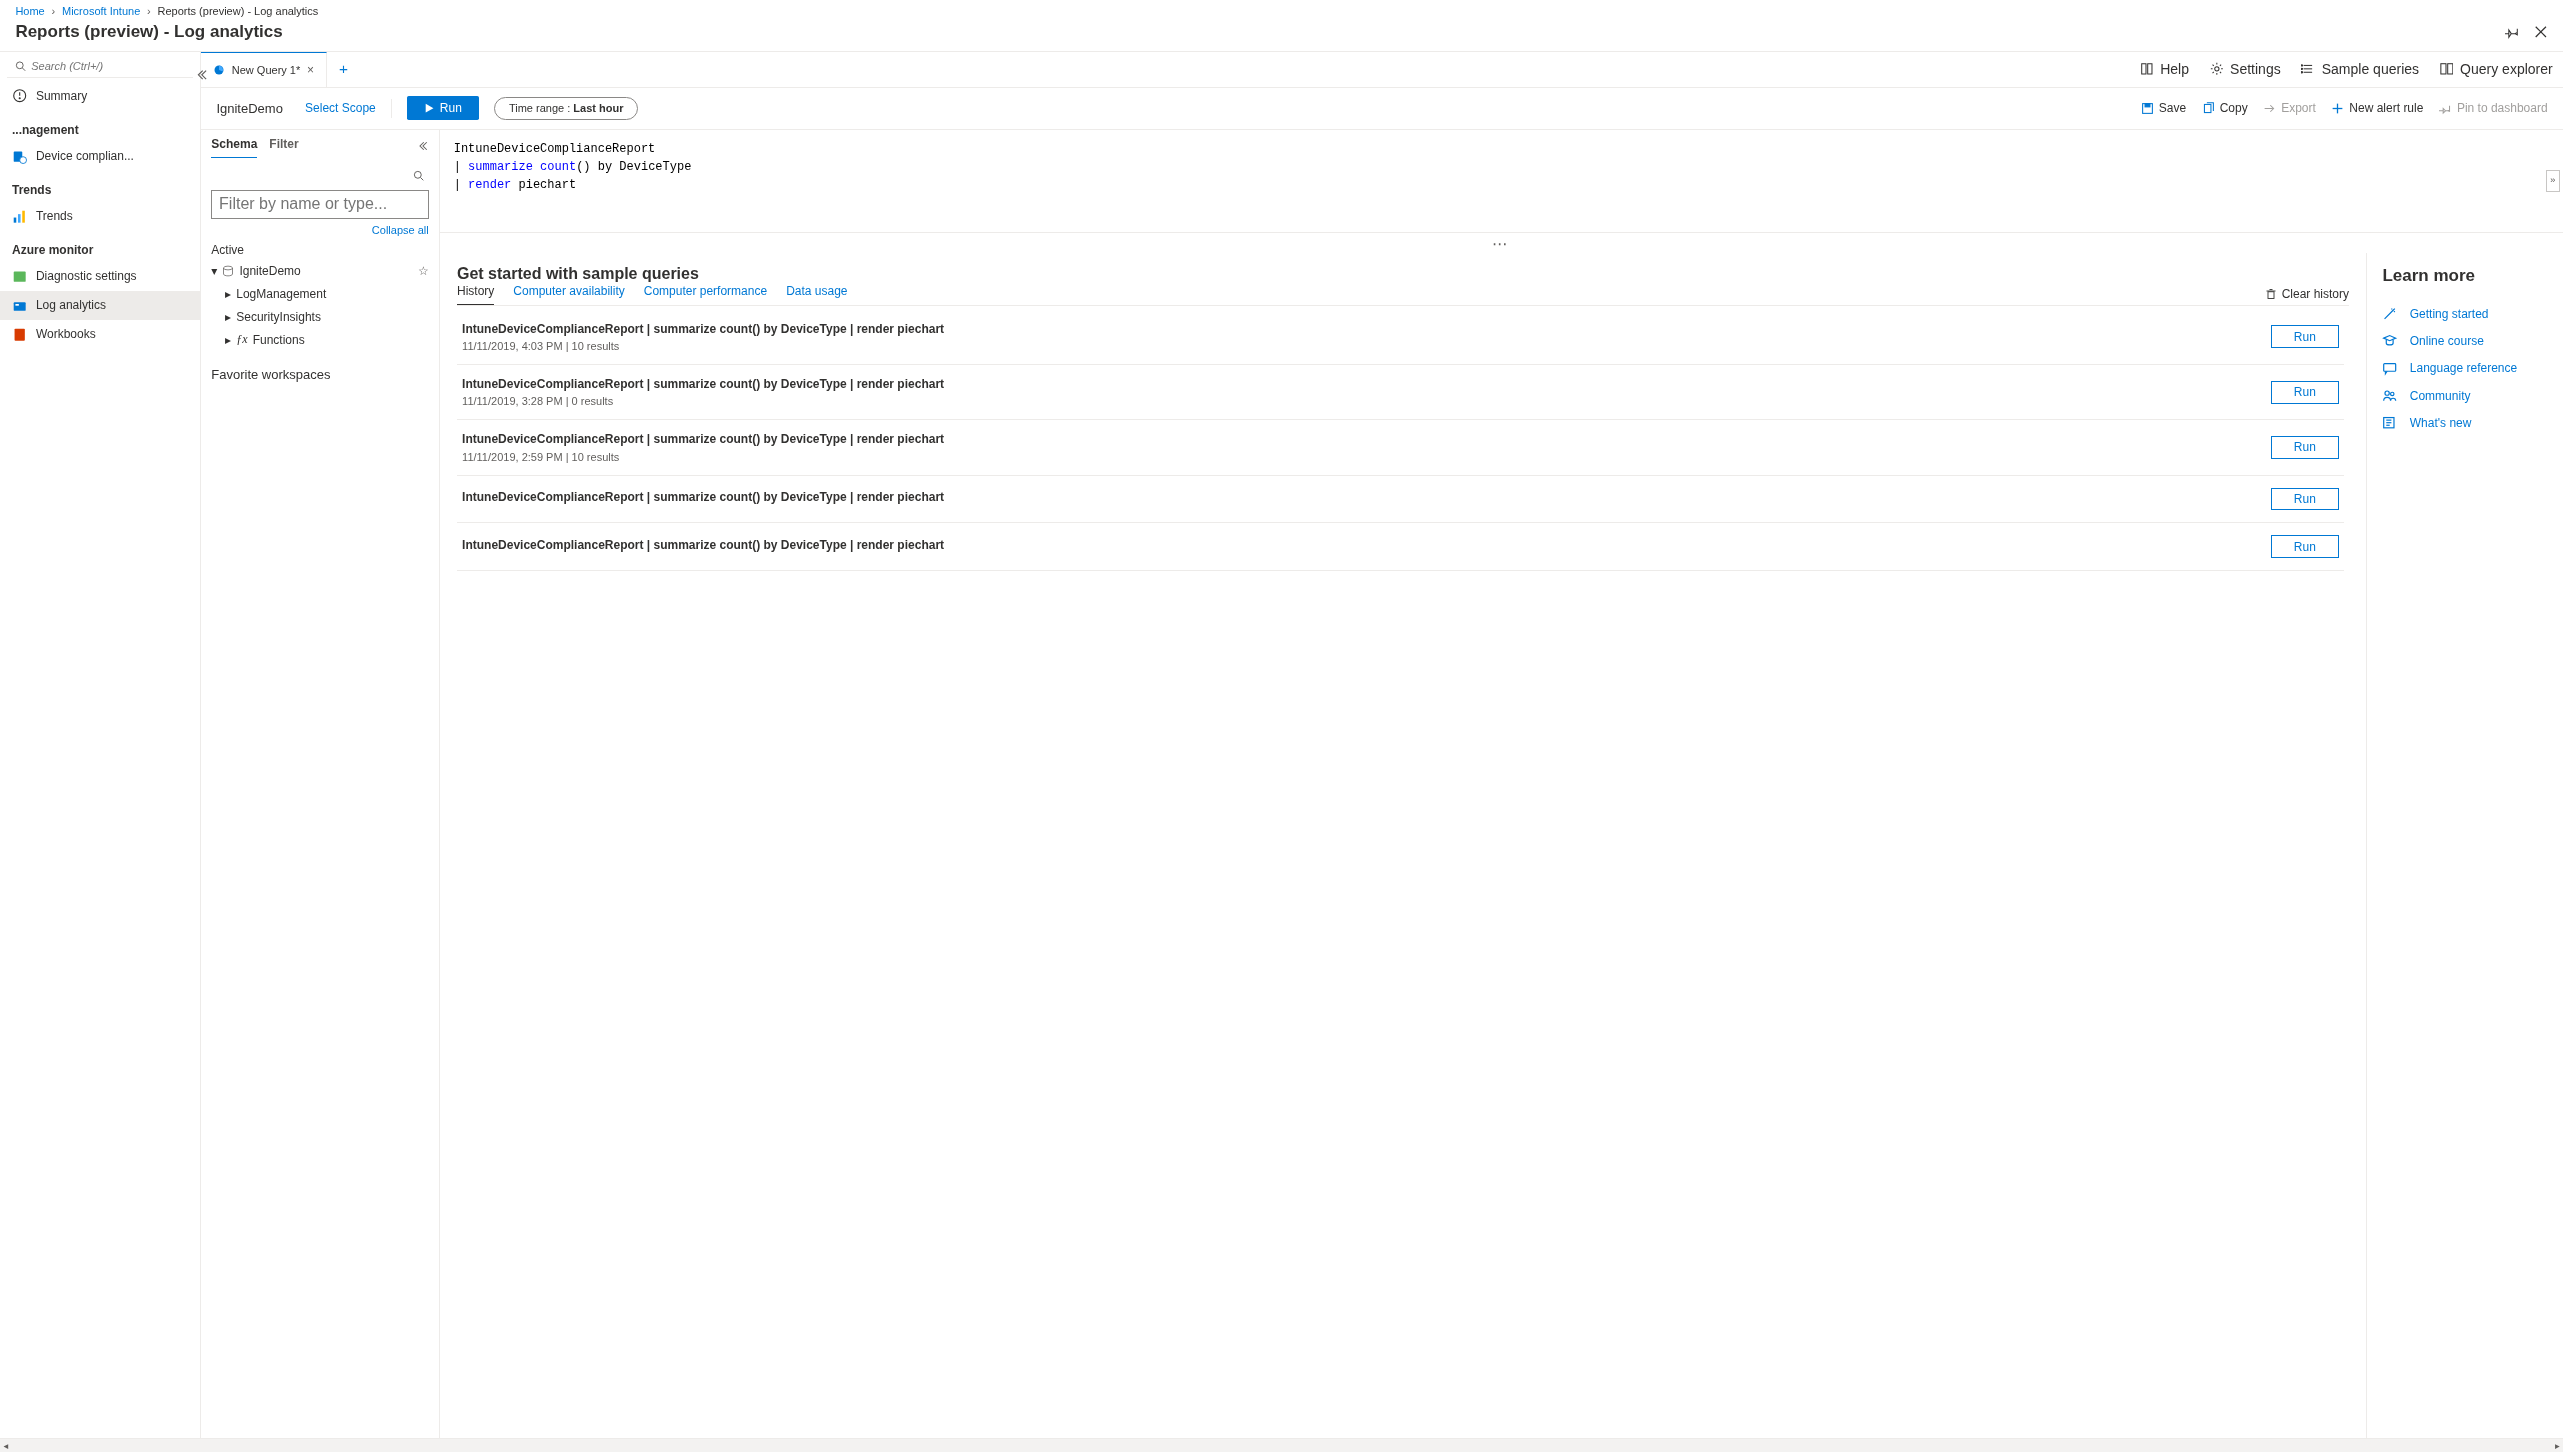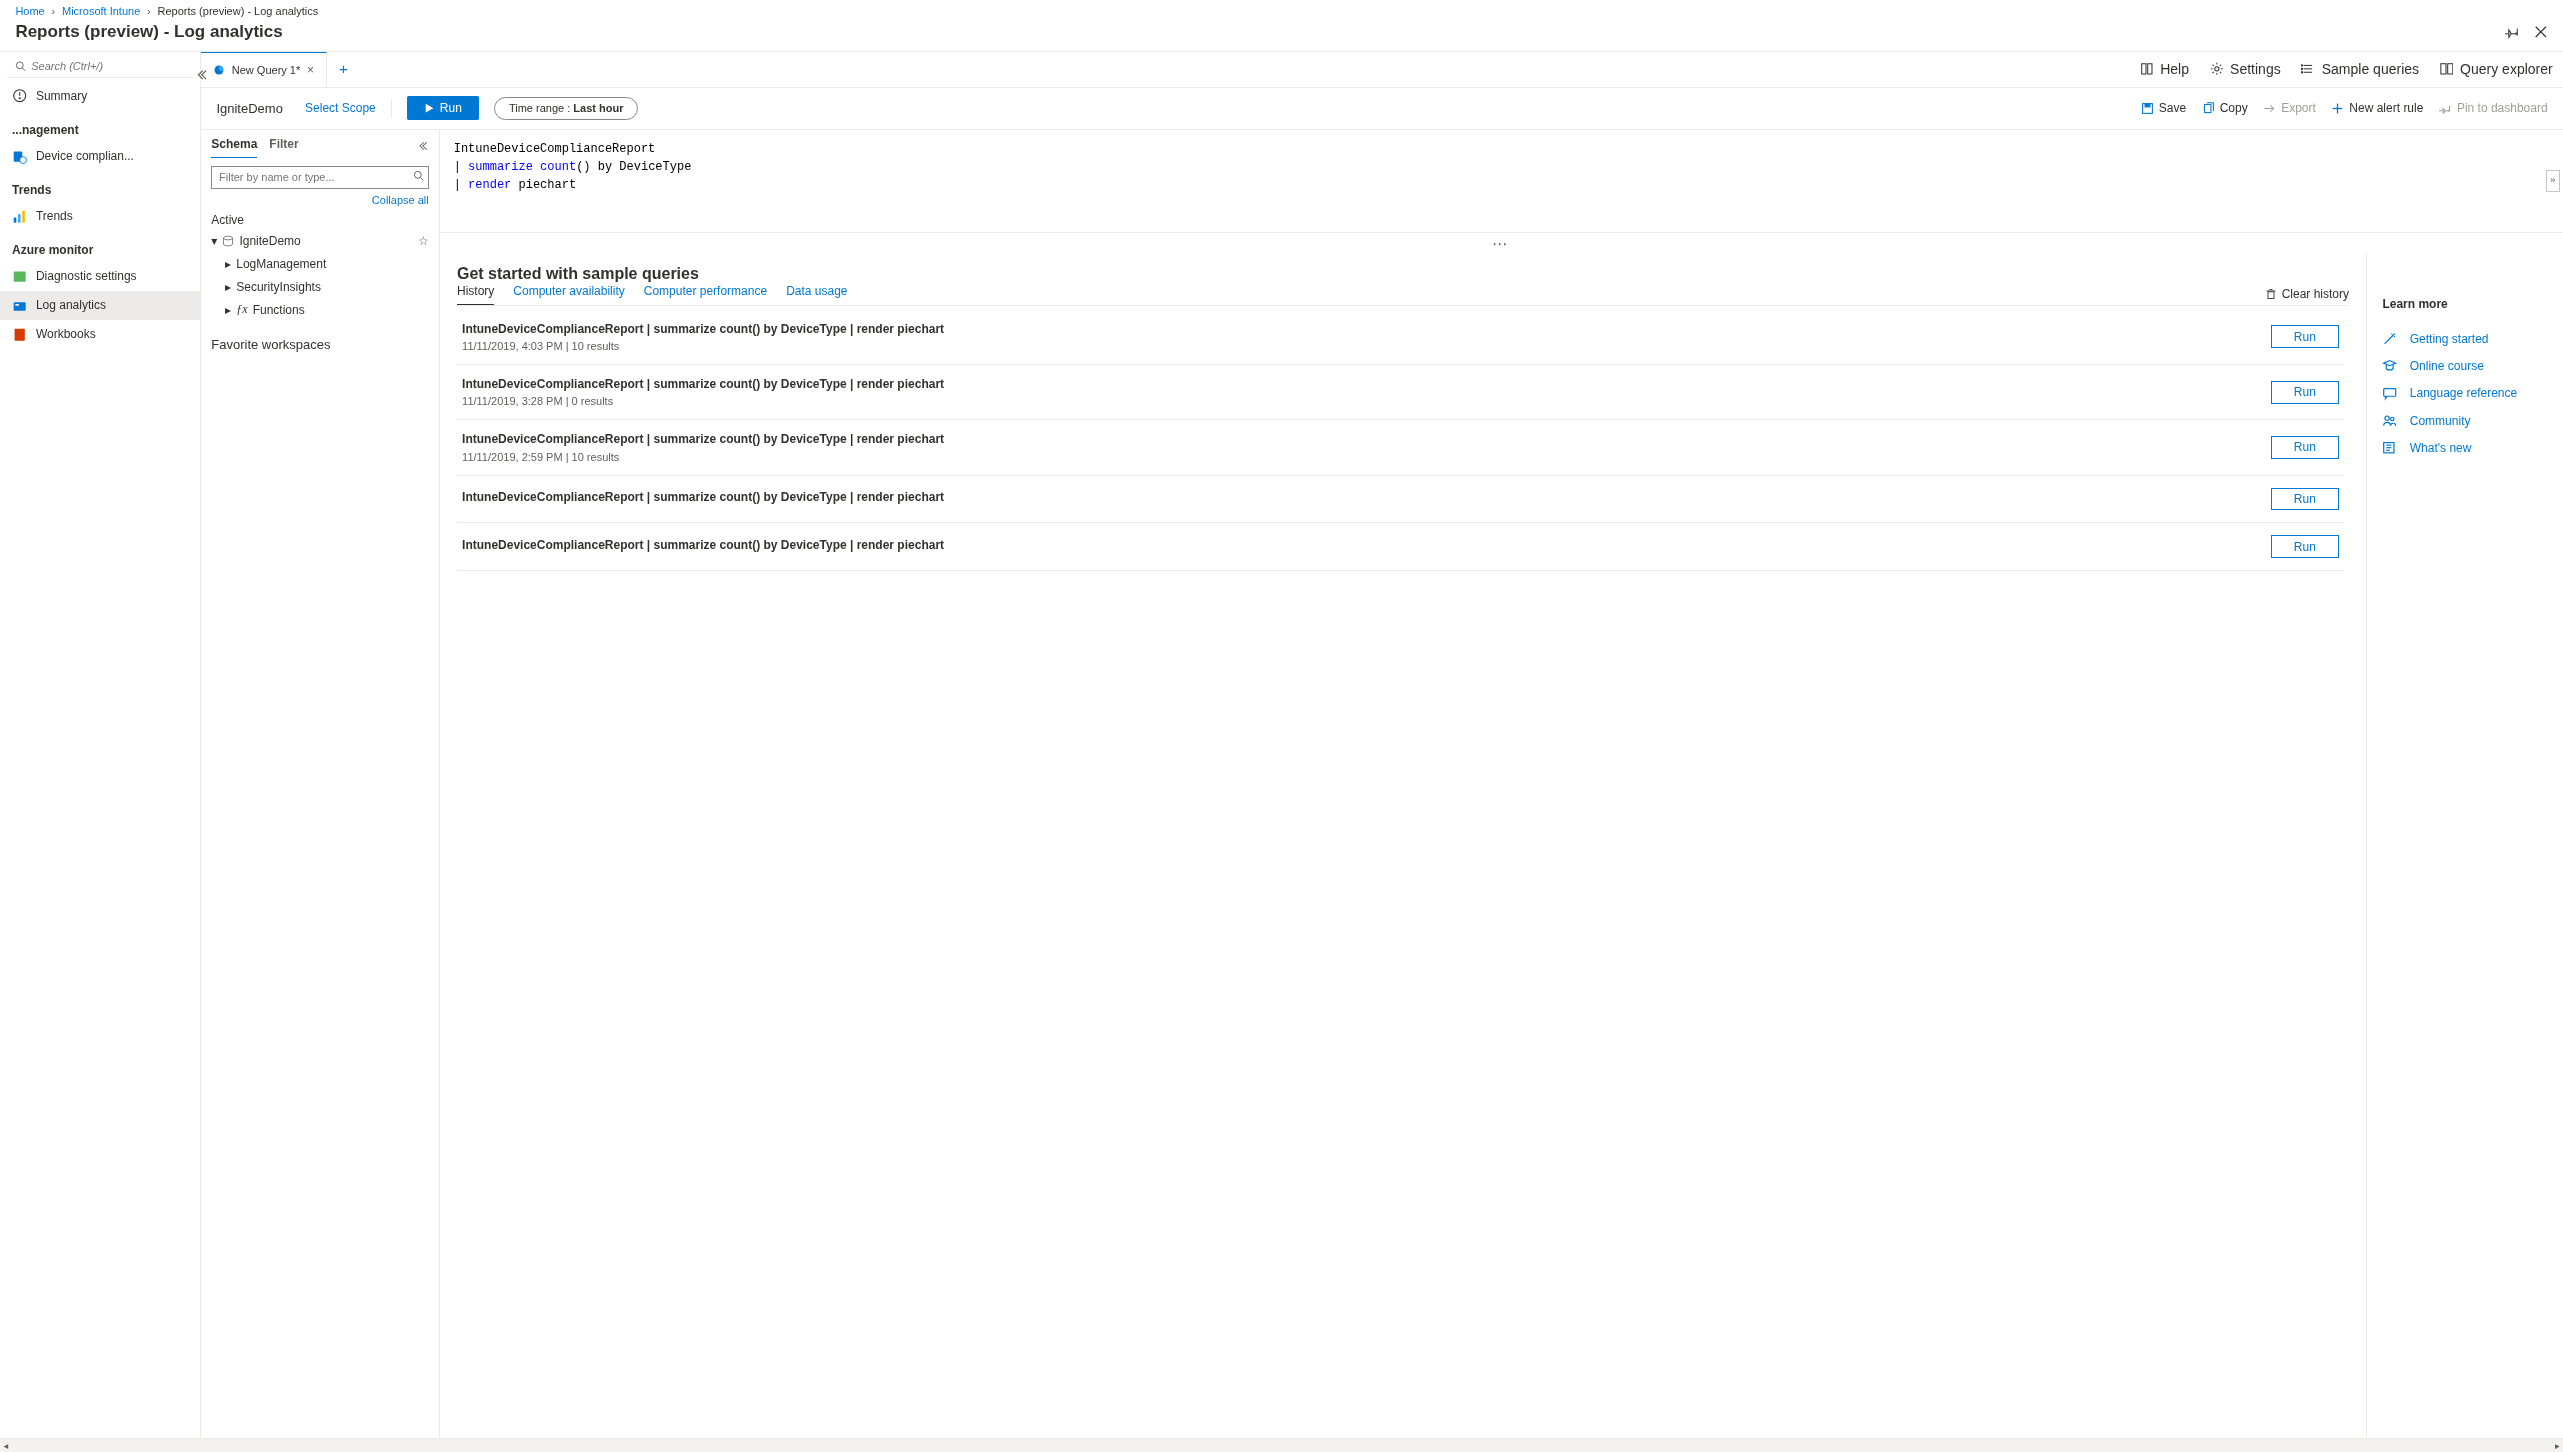--- a/index.html
+++ b/index.html
@@ -58,21 +58,21 @@
 .body-split { display:flex; flex:1; min-height:0; }
 
 
 .schema { width:239px; border-right:0.9px solid #edebe9; display:flex; flex-direction:column; padding:6.8px 0; }
 .schema-head { display:flex; align-items:center; justify-content:space-between; padding:0 10.3px; }
 .schema-head .sh-tabs { display:flex; gap:12px; font-size:12px; }
 .schema-head .sh-tab { color:#605e5c; padding-bottom:6px; cursor:pointer;font-weight:bold; }
 .schema-head .sh-tab.active { color:#323130; border-bottom:1.7px solid #0078d4; }
 .collapse-icon { cursor:pointer; color:#605e5c; }
 .schema-filter { margin:8.5px 10.3px 5.1px 10.3px; position:relative; }
-.schema-filter input { width:100%; padding:4.3px 24px 4.3px 6.8px; border:0.9px solid #8a8886; font-size:11px; outline:none; }
+.schema-filter input { width:100%; padding:4.3px 24px 4.3px 6.8px; border:0.9px solid #8a8886; font-size:16px; outline:none;margin-top:24px; }
 .schema-filter .sicon { position:absolute; right:5.1px; top:4.3px; color:#605e5c; }
 .collapse-all { text-align:right; padding:0 10.3px 3.4px 10.3px; color:#0078d4; font-size:11px; cursor:pointer; }
 .schema-sub { padding:3.4px 10.3px 0 10.3px; font-size:12px; }
 .tree { padding:3.4px 5.1px; }
 .tree-row { display:flex; align-items:center; gap:5.1px; padding:4.3px 5.1px; font-size:12px; cursor:pointer; }
 .tree-row .star { margin-left:auto; color:#605e5c; }
 .tree-indent { padding-left:19px; }
 .fw-head { padding:12px 10.3px 3.4px 10.3px; font-size:13px; }
 
 
@@ -96,21 +96,21 @@
 .history-item .meta { flex:1; min-width:0; }
 .history-item .q { font-size:12px; font-weight:600; margin-bottom:4.3px; white-space:nowrap; overflow:hidden; text-overflow:ellipsis; }
 .history-item .ts { font-size:11px; color:#605e5c; }
 .run-outline { border:0.9px solid #0078d4; color:#0078d4; background:#fff; padding:3.4px 22px; font-size:12px; cursor:pointer; }
 
 .history-list::-webkit-scrollbar { width:12px; }
 .history-list::-webkit-scrollbar-thumb { background:#c8c6c4; }
 .history-list::-webkit-scrollbar-track { background:#f3f2f1; }
 
 .learn { width:197px; border-left:0.9px solid #edebe9; padding:13.7px 15.4px; }
-.learn h2 { font-size:12px; font-weight:600; margin-bottom:13.7px;margin-top:31px; }
+.learn h2 { font-size:17px; font-weight:600; margin-bottom:13.7px; }
 .learn-link { display:flex; align-items:center; gap:12px; padding:6px 0; color:#0078d4; cursor:pointer; font-size:12px; }
 .learn-link svg { width:15.4px; height:15.4px; flex-shrink:0; }
 
 .bottombar { position:fixed; bottom:0; left:0; right:0; height:13.7px; background:#f3f2f1; border-top:0.9px solid #edebe9; display:flex; align-items:center; justify-content:space-between; padding:0 3.4px; font-size:9.4px; color:#605e5c;}
 .bottombar .arrow { cursor:pointer; }
 </style>
 </head>
 <body>
 
 <div class="breadcrumb">

